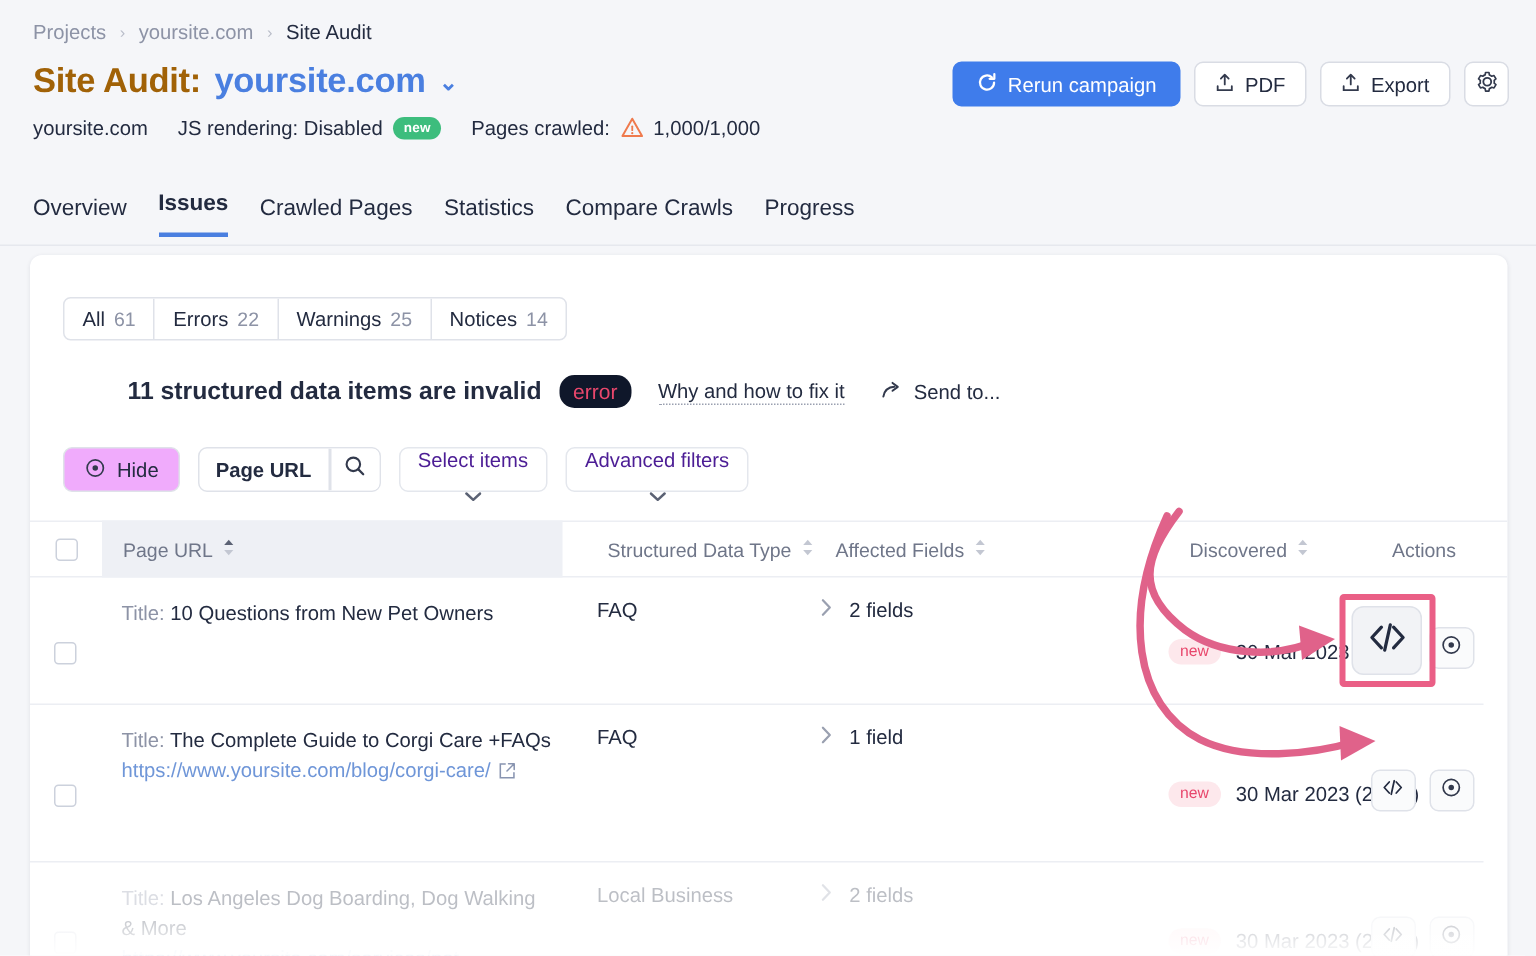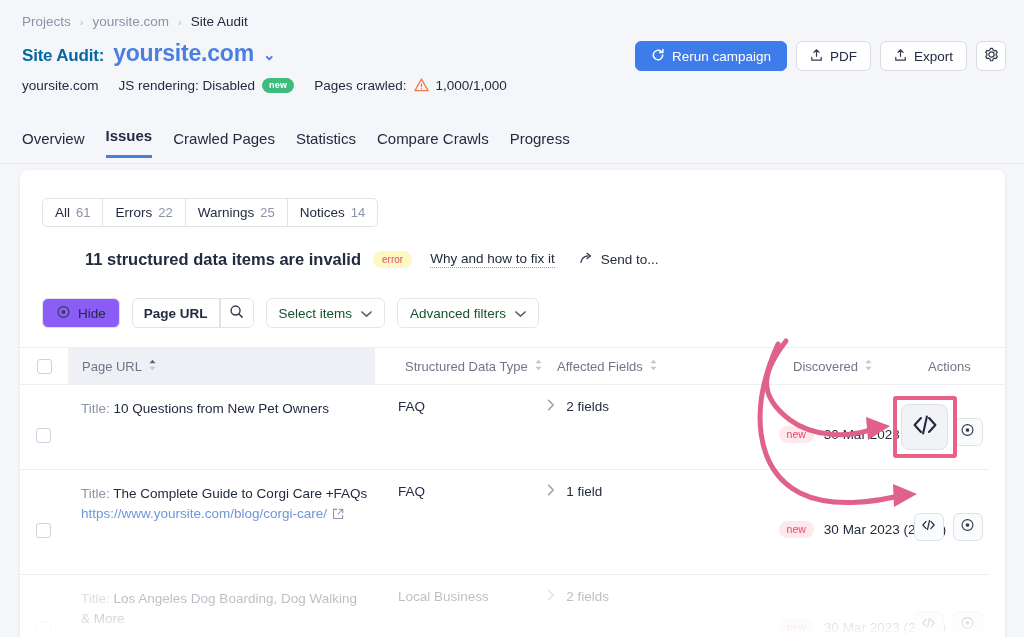--- a/index.html
+++ b/index.html
@@ -20,21 +20,21 @@
   }
   .breadcrumb .crumb { color: #8d93a6; }
   .breadcrumb .crumb.last { color: #232B40; }
   .breadcrumb .sep { color: #b9bdc9; font-size: 11px; }
 
   
   .title-row {
     position: absolute; left: 22px; top: 40px;
     display: flex; align-items: baseline; gap: 9px;
   }
-  .title-main { font-size: 17px; font-weight: bold; color: #0369a1; letter-spacing: -0.2px;}
+  .title-main { font-size: 23px; font-weight: bold; color: #a16207; letter-spacing: -0.2px;}
   .title-site { font-size: 23px; font-weight: bold; color: #4a7fe0; letter-spacing: -0.2px;}
   .title-caret {
     color: #4a7fe0; font-size: 15px; font-weight: bold; position: relative; top: -1px;
   }
 
   
   .meta-row {
     position: absolute; left: 22px; top: 77px;
     display: flex; align-items: center; gap: 20px;
     font-size: 13.5px; color: #232B40;
@@ -96,59 +96,59 @@
   .chip:last-child { border-right: none; }
   .chip .cnt { color: #8d93a6; font-size: 13px; }
 
   
   .headline {
     position: absolute; left: 22px; top: 80px;
     display: flex; align-items: center; gap: 12px; margin-left: 43px;
   }
   .headline h2 { font-size: 16.5px; font-weight: bold; color: #232B40; }
   .pill-error {
-    background: #fef9c3; color: #e8476c; font-size: 10px;
+    background: #0f172a; color: #e8476c; font-size: 14px;
     padding: 3px 9px; border-radius: 10px;
   }
   .link-dotted {
     font-size: 13.5px; color: #232B40; border-bottom: 1px dotted #9aa0b0;
     cursor: pointer; padding-bottom: 1px; margin-left: 6px;
   }
   .sendto { display: flex; align-items: center; gap: 7px; font-size: 13.5px; color: #232B40; cursor: pointer; margin-left: 12px;}
 
   
   .filterbar {
     position: absolute; left: 22px; top: 128px;
     display: flex; align-items: center; gap: 12px;
   }
   .hide-btn {
     display: inline-flex; align-items: center; gap: 7px;
     height: 30px; padding: 0 13px; border-radius: 6px;
-    border: 1px solid #dfe2e9; background: #8b5cf6; font-size: 13.5px; cursor: pointer;
+    border: 1px solid #dfe2e9; background: #f0abfc; font-size: 13.5px; cursor: pointer;
   }
   .urlfilter {
     display: flex; align-items: stretch; height: 30px;
     border: 1px solid #dfe2e9; border-radius: 6px; overflow: hidden; background: #fff;
   }
   .urlfilter .label {
     display: flex; align-items: center; padding: 0 11px; font-size: 13.5px;
     font-weight: bold; border-right: 1px solid #dfe2e9; color: #232B40;
   }
   .urlfilter .inp {
     display: flex; align-items: center; width: 189px; padding: 0 11px;
     font-size: 13.5px; color: #a8adba;
   }
   .urlfilter .srch {
     display: flex; align-items: center; justify-content: center; width: 33px;
     border-left: 1px solid #dfe2e9; background: #fff; cursor: pointer;
   }
   .selbtn {
     display: inline-flex; align-items: center; gap: 9px;
     height: 30px; padding: 0 12px; border-radius: 6px;
-    border: 1px solid #e4e7ed; background: #fff; font-size: 13.5px; color: #14532d; cursor: pointer;
+    border: 1px solid #e4e7ed; background: #fff; font-size: 13.5px; color: #4c1d95; cursor: pointer; flex-direction: column;
   }
 
   
   .thead {
     position: absolute; left: 0; right: 0; top: 177px; height: 38px;
     display: flex; align-items: center;
     border-top: 1px solid #eceef3; border-bottom: 1px solid #eceef3;
     font-size: 13px; color: #6f7689;
   }
   .th { display: flex; align-items: center; gap: 6px; height: 38px; }

